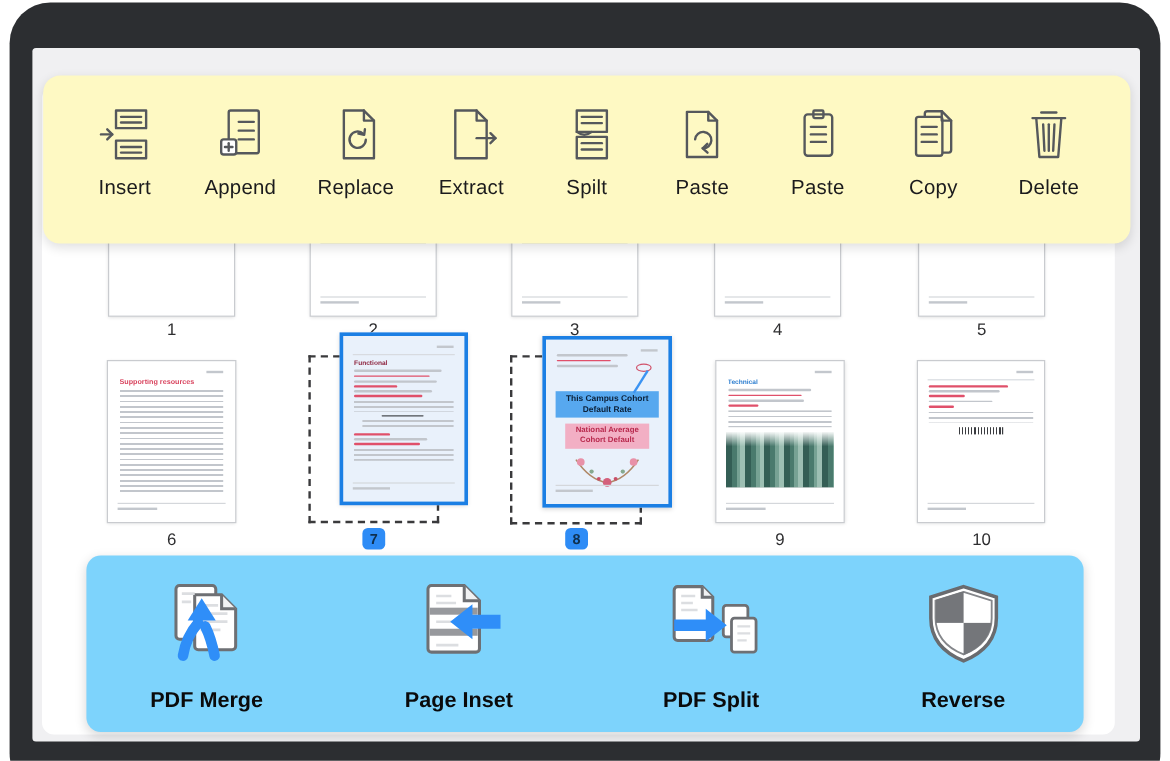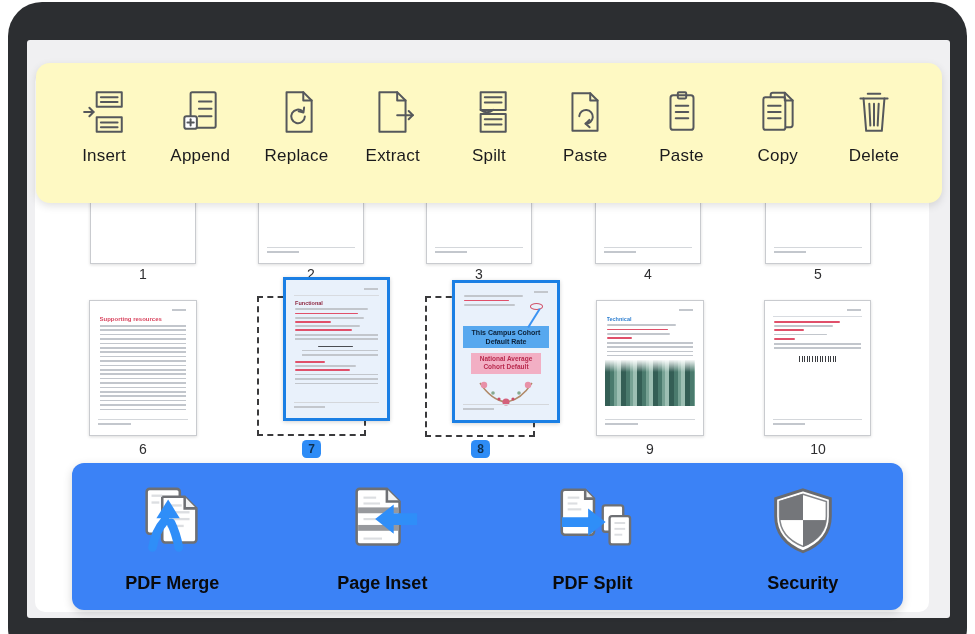--- a/index.html
+++ b/index.html
@@ -56,21 +56,21 @@
             linear-gradient(to bottom, transparent 55%, #223f38 100%);}
   .p8-title{margin:4px auto 0;width:82%;background:#57a8ef;color:#0b2038;font-size:7px;font-weight:bold;
             text-align:center;line-height:1.3;padding:2px 1px;}
   .p8-sub{margin:5px auto 0;width:66%;background:#f2afc4;color:#b8294d;font-size:6.5px;font-weight:bold;
           text-align:center;line-height:1.3;padding:2px 1px;}
   .p8-oval{position:absolute;top:20px;right:14%;width:11px;height:4.5px;border:1px solid #d1536b;border-radius:50%;}
   .p8-line{position:absolute;top:24px;right:22%;width:1.5px;height:22px;background:#3b93f2;transform:rotate(32deg);}
   .wreath{display:block;margin:3px auto 0;}
 
   
-  .panel{left:72px;top:463px;width:831px;height:147px;background:#3b82f6;border-radius:12px;
+  .panel{left:72px;top:463px;width:831px;height:147px;background:#7dd3fc;border-radius:12px;
          box-shadow:0 3px 10px rgba(0,0,0,.16);z-index:6;
          display:flex;justify-content:space-evenly;align-items:center;box-sizing:border-box;padding-top:4px;gap:40px;}
   .ac-item{width:140px;display:flex;flex-direction:column;align-items:center;gap:7px;cursor:default;}
   .ac-item svg{width:78px;height:78px;}
   .ac-label{font-size:18px;font-weight:600;color:#0a0a0b;white-space:nowrap;}
 </style>
 </head>
 <body>
 
 <div class="abs bezel"></div>
@@ -395,15 +395,15 @@
           <path d="M40,10 L64,17.5 V33 C64,48 54.5,58.5 40,64.5 C25.5,58.5 16,48 16,33 V17.5 Z"></path>
         </clipPath>
       </defs>
       <path d="M40,6 L68,15 V33 C68,50.5 57,62.5 40,69.5 C23,62.5 12,50.5 12,33 V15 Z" fill="#ffffff" stroke="#696b6f" stroke-width="3"></path>
       <path d="M40,10.5 L64,18 V33 C64,47.5 54.5,58 40,64 C25.5,58 16,47.5 16,33 V18 Z" fill="none" stroke="#85878b" stroke-width="1.6"></path>
       <g clip-path="url(#shc)" fill="#74767a">
         <rect x="16" y="10" width="24" height="27"></rect>
         <rect x="40" y="37" width="24" height="28"></rect>
       </g>
     </svg></span>
-    <span class="ac-label">Security</span>
+    <span class="ac-label">Reverse</span>
   </div>
 </div>
 
 </body></html>

